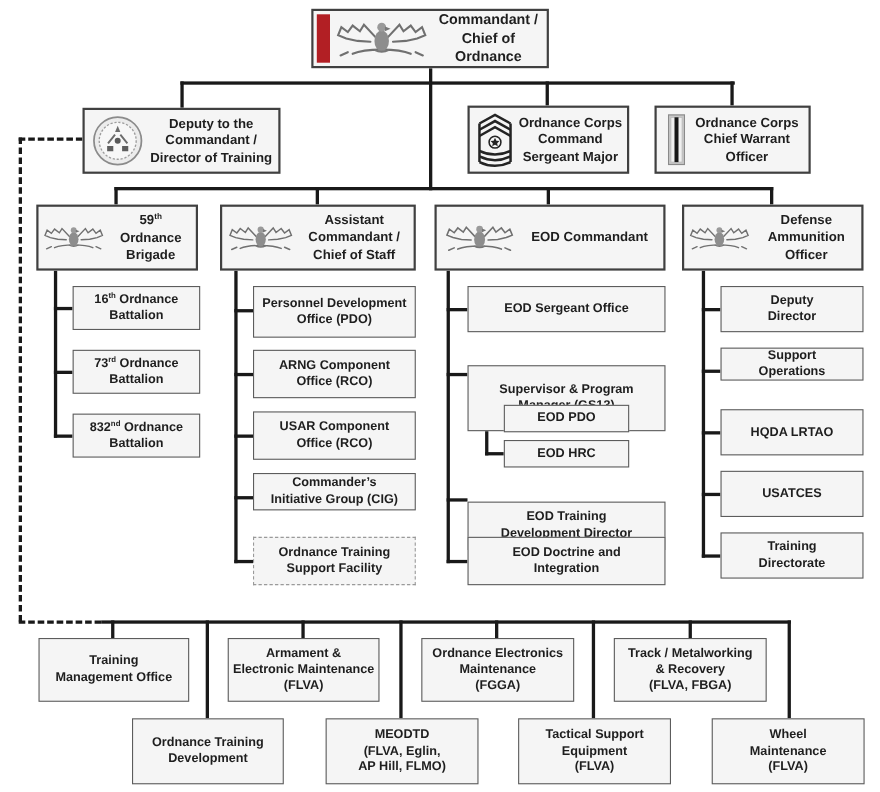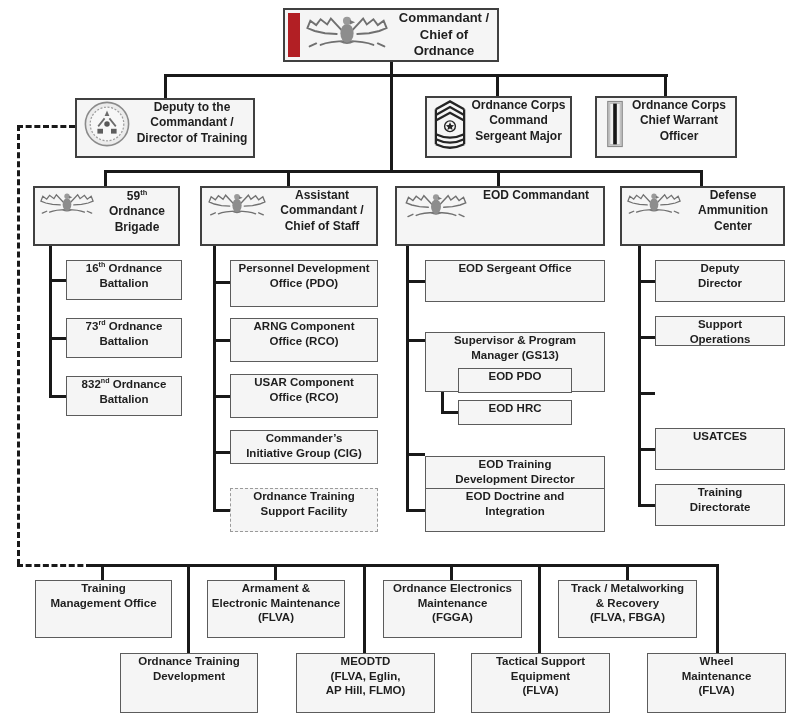--- a/index.html
+++ b/index.html
@@ -2,21 +2,21 @@
 <html><head>
 <meta charset="utf-8">
 <style>
   html,body { margin:0; padding:0; background:#ffffff; }
   #canvas {
     position:relative; width:800px; height:720px; background:#ffffff;
     font-family:"Liberation Sans", sans-serif; overflow:hidden;
   }
   .node {
     position:absolute; box-sizing:border-box; background:#f5f5f5;
-    border:2px solid #404040; display:flex; 
+    border:2px solid #404040; display:flex; align-items:center;
     color:#1e1e1e; font-weight:700;
   }
   .node .label { flex:1; text-align:center; white-space:pre-line; line-height:1.28; padding:0 3px; }
   .root  { font-size:13px; }
   .big   { font-size:12px; }
   .child { border-width:1.5px; border-color:#5c5c5c; font-size:11.5px; justify-content:center; }
   .dashedbox { border-style:dashed; border-color:#9a9a9a; }
   .hl,.vl { position:absolute; background:#191919; }
   .dash-h { position:absolute; height:0; border-top:3px dashed #191919; }
   .dash-v { position:absolute; width:0; border-left:3px dashed #191919; }
@@ -182,21 +182,21 @@
         <use href="#sym-eagle"></use>
       </svg>
     <div class="label">EOD Commandant</div>
   </div>
   <div class="node big" style="left:620px;top:186px;width:165px;height:60px">
     <svg class="icon" style="width:58px;height:30px;margin-left:3px">
         <use href="#sym-eagle"></use>
       </svg>
     <div class="label">Defense
 Ammunition
-Center</div>
+Officer</div>
   </div>
 
   <div class="node child" style="left:66px;top:260px;width:116px;height:40px">
     <div class="label">16<sup>th</sup> Ordnance
 Battalion</div>
   </div>
   <div class="node child" style="left:66px;top:318px;width:116px;height:40px">
     <div class="label">73<sup>rd</sup> Ordnance
 Battalion</div>
   </div>
@@ -248,20 +248,23 @@
 Integration</div>
   </div>
 
   <div class="node child" style="left:655px;top:260px;width:130px;height:42px">
     <div class="label">Deputy
 Director</div>
   </div>
   <div class="node child" style="left:655px;top:316px;width:130px;height:30px">
     <div class="label">Support
 Operations</div>
+  </div>
+  <div class="node child" style="left:655px;top:372px;width:130px;height:42px">
+    <div class="label">HQDA LRTAO</div>
   </div>
   <div class="node child" style="left:655px;top:428px;width:130px;height:42px">
     <div class="label">USATCES</div>
   </div>
   <div class="node child" style="left:655px;top:484px;width:130px;height:42px">
     <div class="label">Training
 Directorate</div>
   </div>
 
   <div class="node child" style="left:35px;top:580px;width:137px;height:58px">

